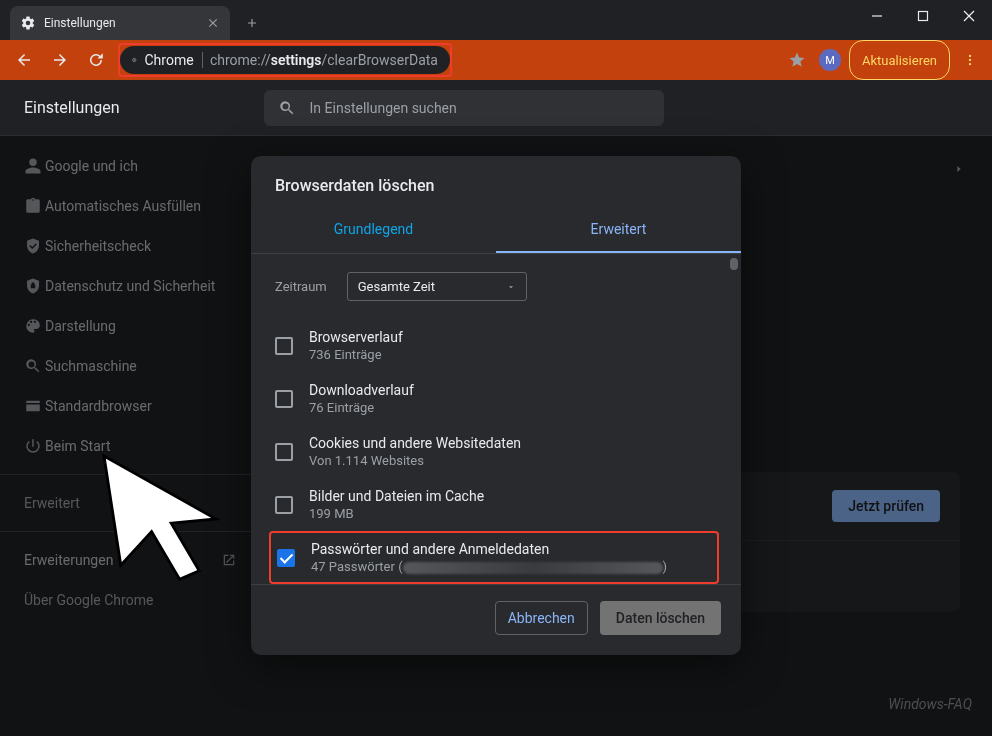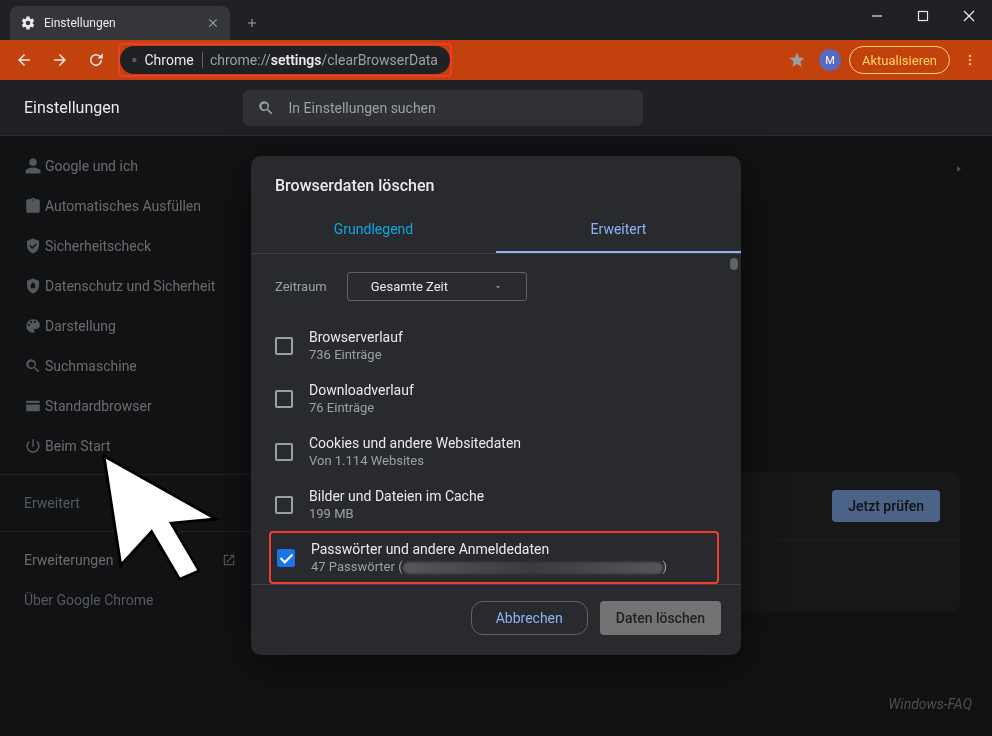--- a/index.html
+++ b/index.html
@@ -66,31 +66,31 @@
   .omnibox .chip { color:#e8eaed; font-size:14px; }
   .omnibox .sep { width:1px; height:16px; background:#5f6368; }
   .omnibox .url { color:#9aa0a6; font-size:14px; }
   .omnibox .url b { color:#e8eaed; font-weight:600; }
   .spacer { flex:1; }
   .icon-btn { width:28px; height:28px; display:flex; align-items:center; justify-content:center; }
   .icon-btn svg { width:18px; height:18px; fill:#9aa0a6; }
   .avatar { width:22px; height:22px; border-radius:50%; background:#5b6abf; color:#fff; font-size:11px; display:flex; align-items:center; justify-content:center; }
   .update-btn {
     border:1px solid #fdd663; color:#fdd663; background:transparent;
-    border-radius:14px; height:28px; padding:0 12px; font-size:13px;
+    border-radius:14px; height:40px; padding:0 12px; font-size:13px;
     display:flex; align-items:center;
   }
   .kebab { width:24px; height:28px; display:flex; align-items:center; justify-content:center; }
   .kebab svg { width:14px; height:14px; fill:#fdd663; }
 
   
   .settings-root { position: relative; height: calc(736px - 80px); background:#202124; color:#e8eaed; display:flex; flex-direction:column; }
   .settings-header { height: 56px; display:flex; align-items:center; padding-left:24px; gap:40px; border-bottom:1px solid rgba(255,255,255,0.05); }
   .settings-title { font-size:16px; color:#e8eaed; }
-  .search-settings { margin-left: 83px; display:flex; align-items:center; gap:14px; color:#9aa0a6; font-size:14px; background:#303134; height:36px; border-radius:6px; padding:0 14px; width:400px; }
+  .search-settings { margin-left: 104px; display:flex; align-items:center; gap:14px; color:#9aa0a6; font-size:14px; background:#303134; height:36px; border-radius:6px; padding:0 14px; width:400px; }
   .search-settings svg { width:18px; height:18px; fill:#9aa0a6; }
 
   .settings-body { flex:1; display:flex; position:relative; }
   .sidebar { width:260px; padding:10px 0; display:flex; flex-direction:column; }
   .side-item { display:flex; align-items:center; gap:3px; height:40px; padding:0 24px; color:#bdc1c6; font-size:14px; }
   .side-item svg { width:18px; height:18px; fill:#9aa0a6; }
   .side-sep { height:1px; background:#3c4043; margin:8px 0; }
   .side-section-label { padding:0 24px; height:40px; display:flex; align-items:center; color:#9aa0a6; font-size:14px; }
   .side-ext { display:flex; align-items:center; justify-content:space-between; padding:0 24px 0 24px; height:40px; color:#bdc1c6; font-size:14px; }
   .side-ext svg { width:14px; height:14px; fill:#9aa0a6; }
@@ -131,35 +131,35 @@
   .modal-title { font-size:16px; padding:20px 24px 14px; color:#e8eaed; font-weight:500; }
   .modal-tabs { display:flex; border-bottom:1px solid #3c4043; }
   .mtab { flex:1; text-align:center; padding:12px 0 14px; font-size:14px; color:#0ea5e9; }
   .mtab.active { color:#8ab4f8; border-bottom:2px solid #8ab4f8; }
   .modal-body { position:relative; padding:18px 8px 6px 24px; max-height:330px; overflow:hidden; }
   .modal-scroll-vis { position:absolute; right:3px; top:4px; width:8px; height:12px; background:#5f6368; border-radius:4px; }
   .time-row { display:flex; align-items:center; gap:20px; font-size:13px; color:#9aa0a6; margin-bottom:18px; }
   .time-select {
     display:flex; align-items:center; justify-content:space-between;
     border:1px solid #5f6368; border-radius:3px;
-    padding:6px 23px; color:#e8eaed; font-size:13px; width:180px;
+    padding:6px 10px; color:#e8eaed; font-size:13px; width:180px;
   }
   .time-select svg{ width:10px;height:10px;fill:#9aa0a6; }
   .check-row { display:flex; align-items:center; gap:16px; padding:10px 0; position:relative; }
   .check-row.highlight { border:2.5px solid #ef3c2d; border-radius:4px; padding:8px 6px; margin-left:-6px; margin-right:14px; }
   .checkbox { width:18px; height:18px; border:2px solid #9aa0a6; border-radius:2px; flex-shrink:0; margin-top:1px; position:relative; }
   .checkbox.checked { background:#1a73e8; border-color:#1a73e8; }
   .checkbox.checked::after { content:""; position:absolute; left:4px; top:0px; width:5px; height:10px; border:solid #fff; border-width:0 2px 2px 0; transform:rotate(45deg); }
   .check-row .lbl .l1 { font-size:14px; color:#e8eaed; }
   .check-row .lbl .l2 { font-size:13px; color:#9aa0a6; margin-top:2px; }
   .blurred { display:inline-block; vertical-align:middle; width:260px; height:12px; background:linear-gradient(90deg,#56575a,#3a3b3e,#56575a); border-radius:6px; filter:blur(1px); }
   .modal-actions { display:flex; justify-content:flex-end; gap:12px; padding:16px 20px 20px; border-top:1px solid #3c4043; }
   .btn-secondary {
     background:transparent; border:1px solid #5f6368; color:#8ab4f8;
-    border-radius:12px; padding:8px 24px; font-size:14px;
+    border-radius:4px; padding:8px 12px; font-size:14px;
   }
   .btn-primary {
     background:#737373; border:none; color:#202124;
     border-radius:4px; padding:8px 16px; font-size:14px; font-weight:500;
   }
 
   
   .cursor-overlay {
     position:absolute; left:90px; top:306px; width:140px; height:140px;
     pointer-events:none;

